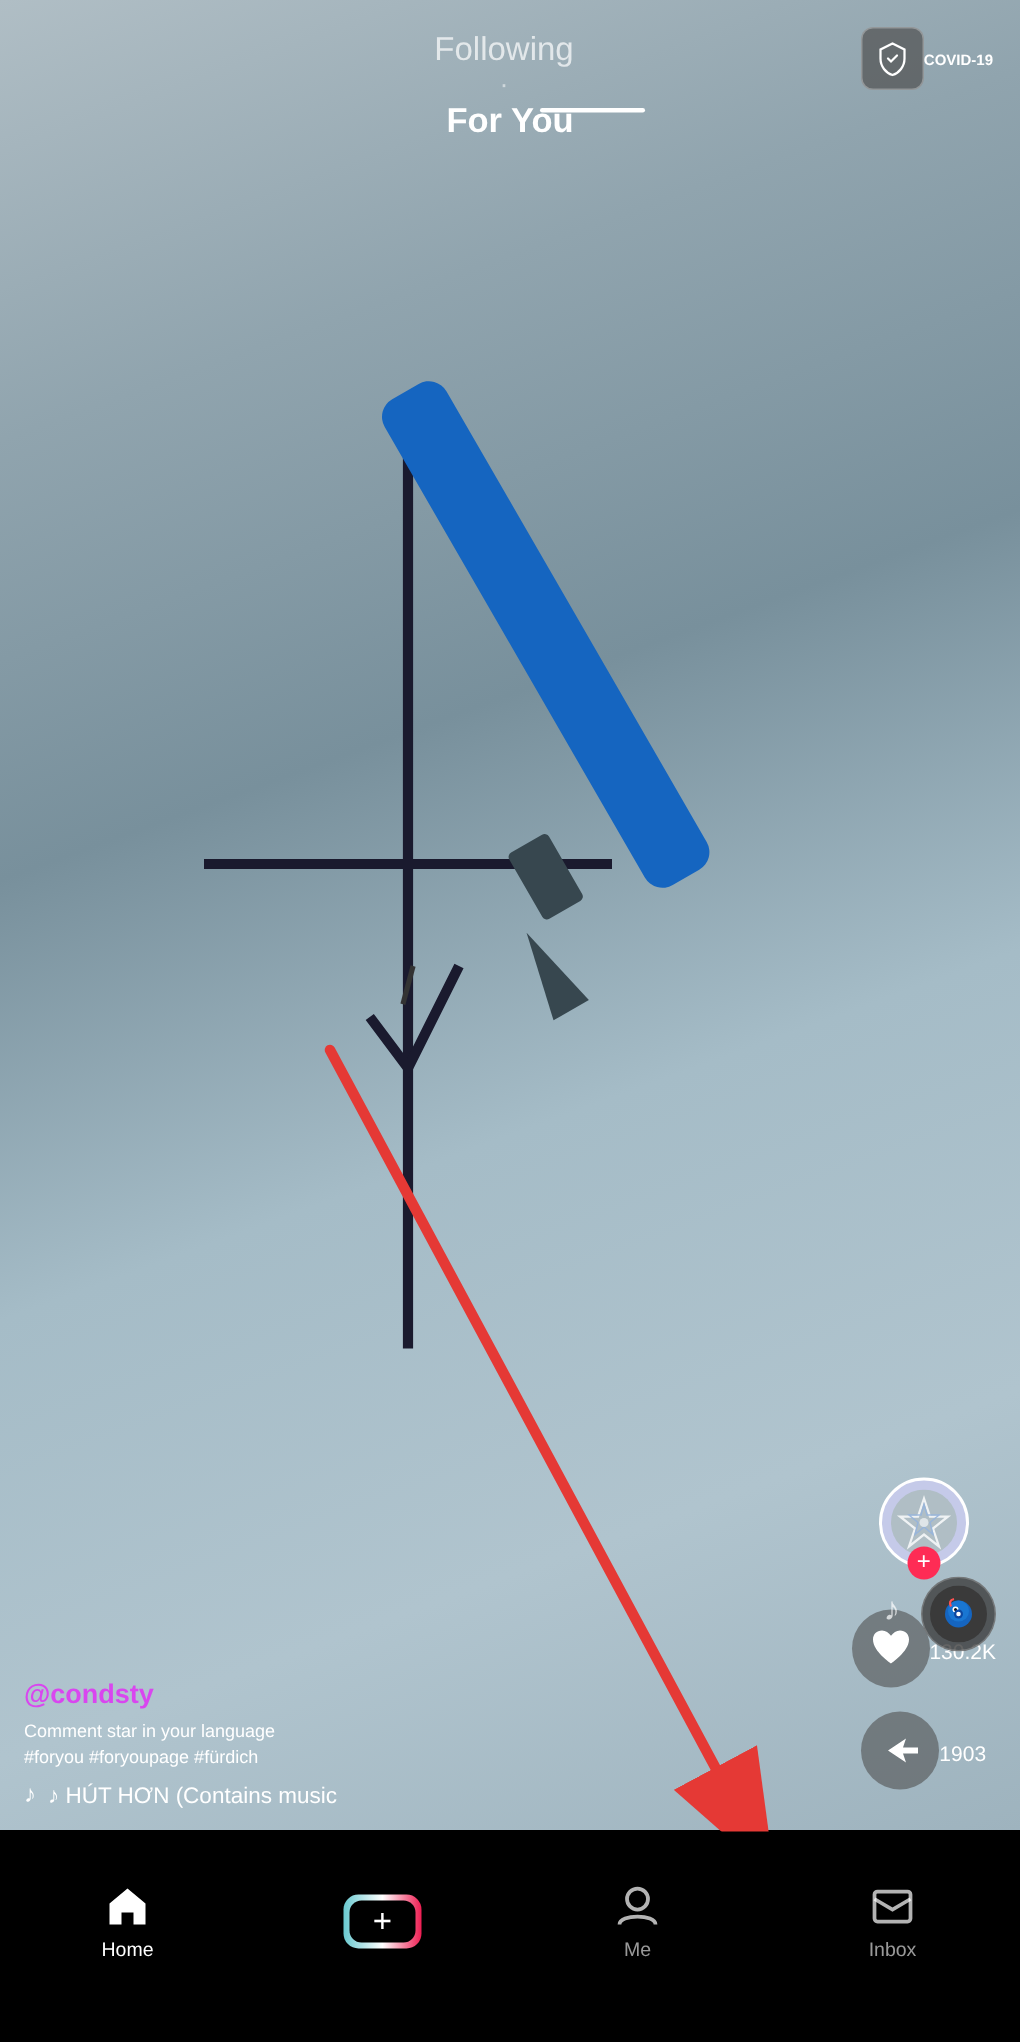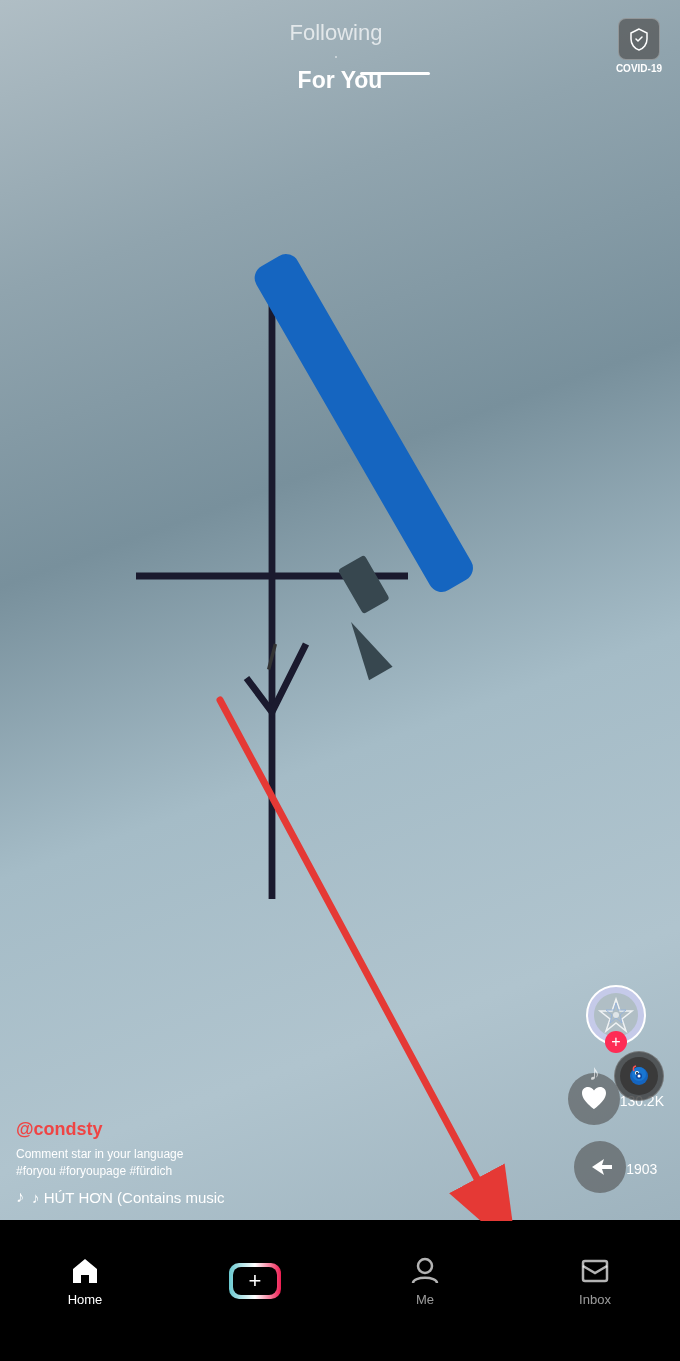--- a/index.html
+++ b/index.html
@@ -79,21 +79,21 @@
       left: 50%;
       transform: translateX(20px);
     }
 
     
     .covid-badge {
       position: absolute;
       top: 18px;
       right: 18px;
       display: flex;
-      flex-direction: column;
+      flex-direction: row;
       align-items: center;
       cursor: pointer;
       z-index: 10;
     }
 
     .covid-shield {
       width: 42px;
       height: 42px;
       background: rgba(80,80,80,0.7);
       border-radius: 8px;
@@ -190,21 +190,21 @@
     
     .bottom-info {
       position: absolute;
       bottom: 155px;
       left: 16px;
       right: 90px;
       z-index: 10;
     }
 
     .username {
-      color: #ef4444;
+      color: #d946ef;
       font-size: 18px;
       font-weight: 700;
       margin-bottom: 6px;
     }
 
     .description {
       color: #fff;
       font-size: 12px;
       font-weight: 400;
       line-height: 1.4;

